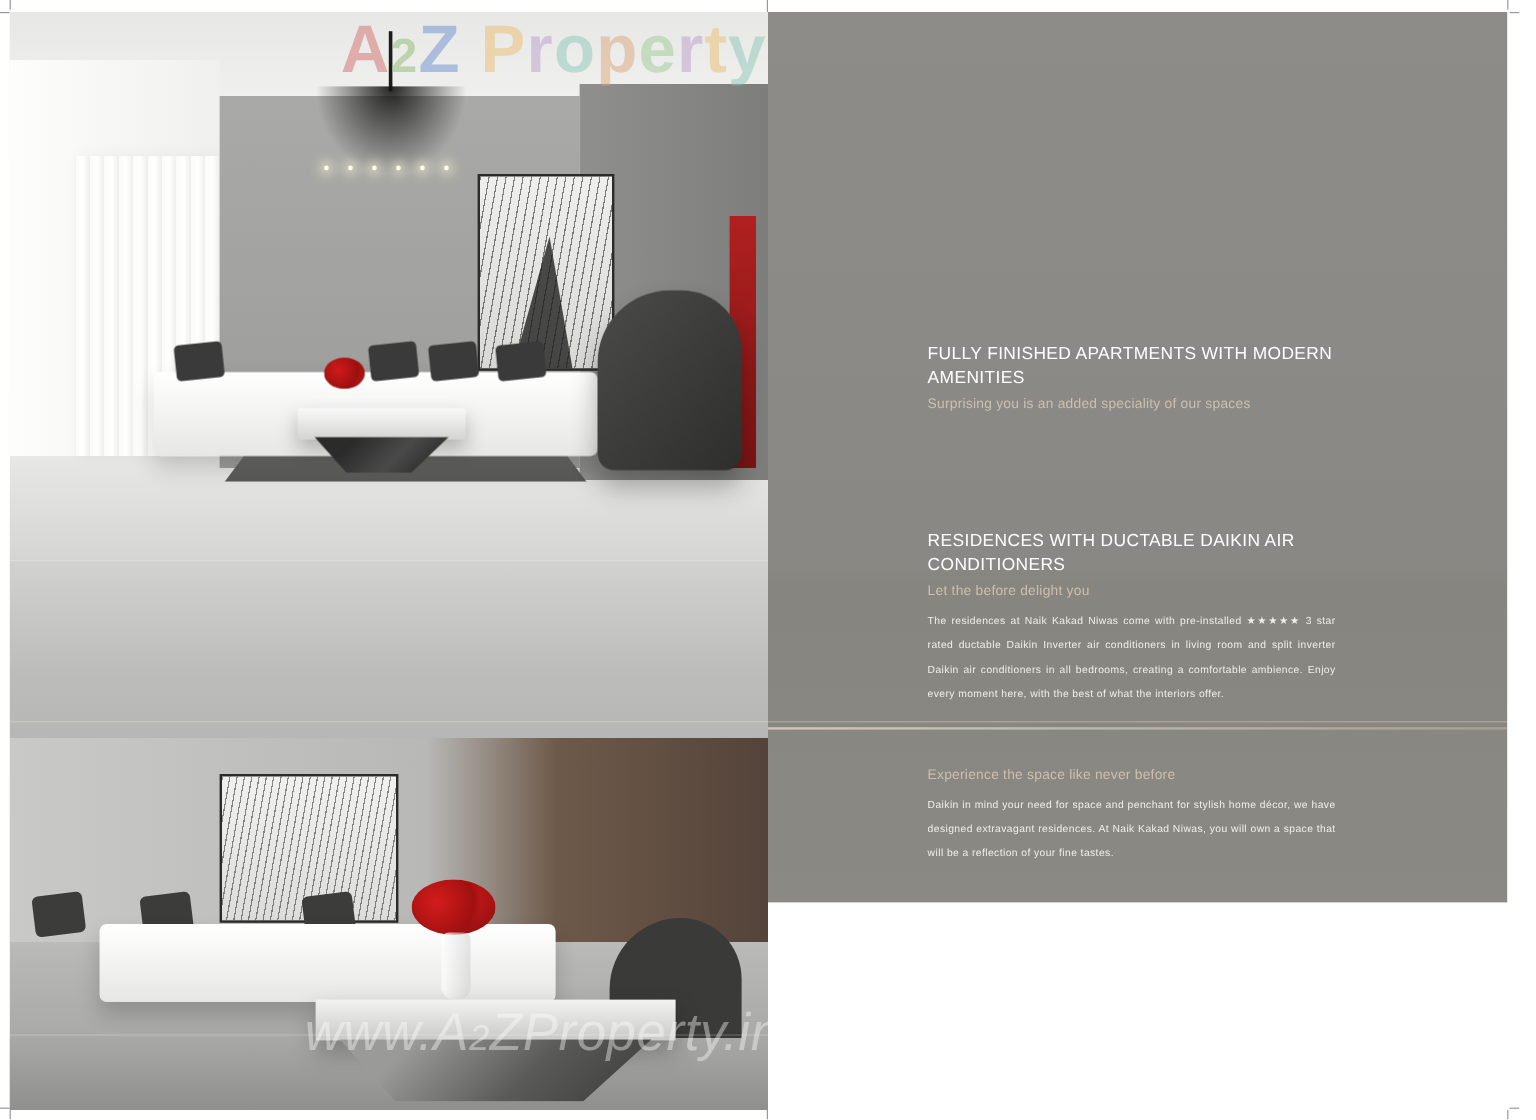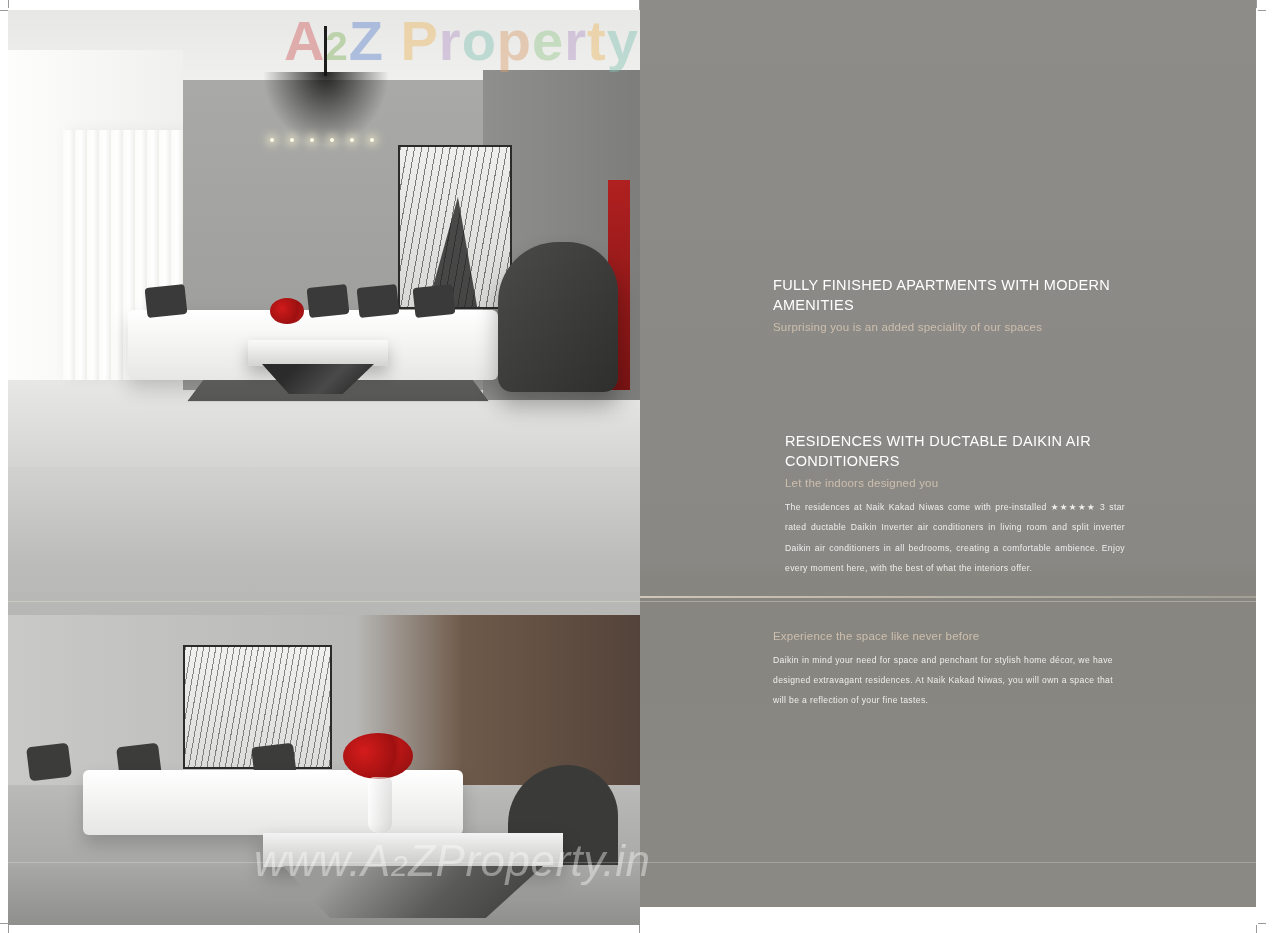--- a/index.html
+++ b/index.html
@@ -213,42 +213,42 @@
   }
   .photo-3 .room2 .floor2 {
     position: absolute; left: 0; top: 250px; width: 632px; height: 60px;
     background: linear-gradient(to bottom, #a8a8a6, #8f8f8d);
   }
 
   
   .text-panel {
     position: absolute;
     left: 640px;
-    top: 0;
+    top: 10px;
     width: 616px;
-    height: 907px;
+    height: 742px;
     background: linear-gradient(to bottom, #8e8c88 0%, #8a8884 62%, #87857f 64%, #8b8983 100%);
     text-decoration: underline;
   }
   .panel-divider {
     position: absolute;
     left: 0;
     top: 596px;
     width: 616px;
     height: 2px;
     background: linear-gradient(to right, rgba(216,206,190,0.9), rgba(216,206,190,0.35));
   }
 
   .block {
     position: absolute;
     left: 133px;
     width: 340px;
   }
   .block-1 { top: 276px; }
-  .block-2 { top: 432px; margin-left: 12px; }
+  .block-2 { top: 432px; }
   .block-3 { top: 630px; }
 
   .block h2 {
     margin: 0 0 6px 0;
     font-size: 14.5px;
     font-weight: normal;
     letter-spacing: 0.3px;
     line-height: 1.35;
     color: #ffffff;
   }
@@ -397,21 +397,21 @@
   <div class="text-panel">
     <div class="panel-divider"></div>
 
     <div class="block block-1">
       <h2>FULLY FINISHED APARTMENTS WITH MODERN AMENITIES</h2>
       <p class="sub">Surprising you is an added speciality of our spaces</p>
     </div>
 
     <div class="block block-2">
       <h2>RESIDENCES WITH DUCTABLE DAIKIN AIR CONDITIONERS</h2>
-      <p class="sub">Let the indoors designed you</p>
+      <p class="sub">Let the before delight you</p>
       <p class="body"><span>The residences at Naik Kakad Niwas come with pre-installed </span><span class="stars">★★★★★</span><span> 3 star rated ductable Daikin Inverter air conditioners in living room and split inverter Daikin air conditioners in all bedrooms, creating a comfortable ambience. Enjoy every moment here, with the best of what the interiors offer.</span></p>
     </div>
 
     <div class="block block-3">
       <p class="sub">Experience the space like never before</p>
       <p class="body">Daikin in mind your need for space and penchant for stylish home décor, we have designed extravagant residences. At Naik Kakad Niwas, you will own a space that will be a reflection of your fine tastes.</p>
     </div>
   </div>
 
   <div class="wm-top">

